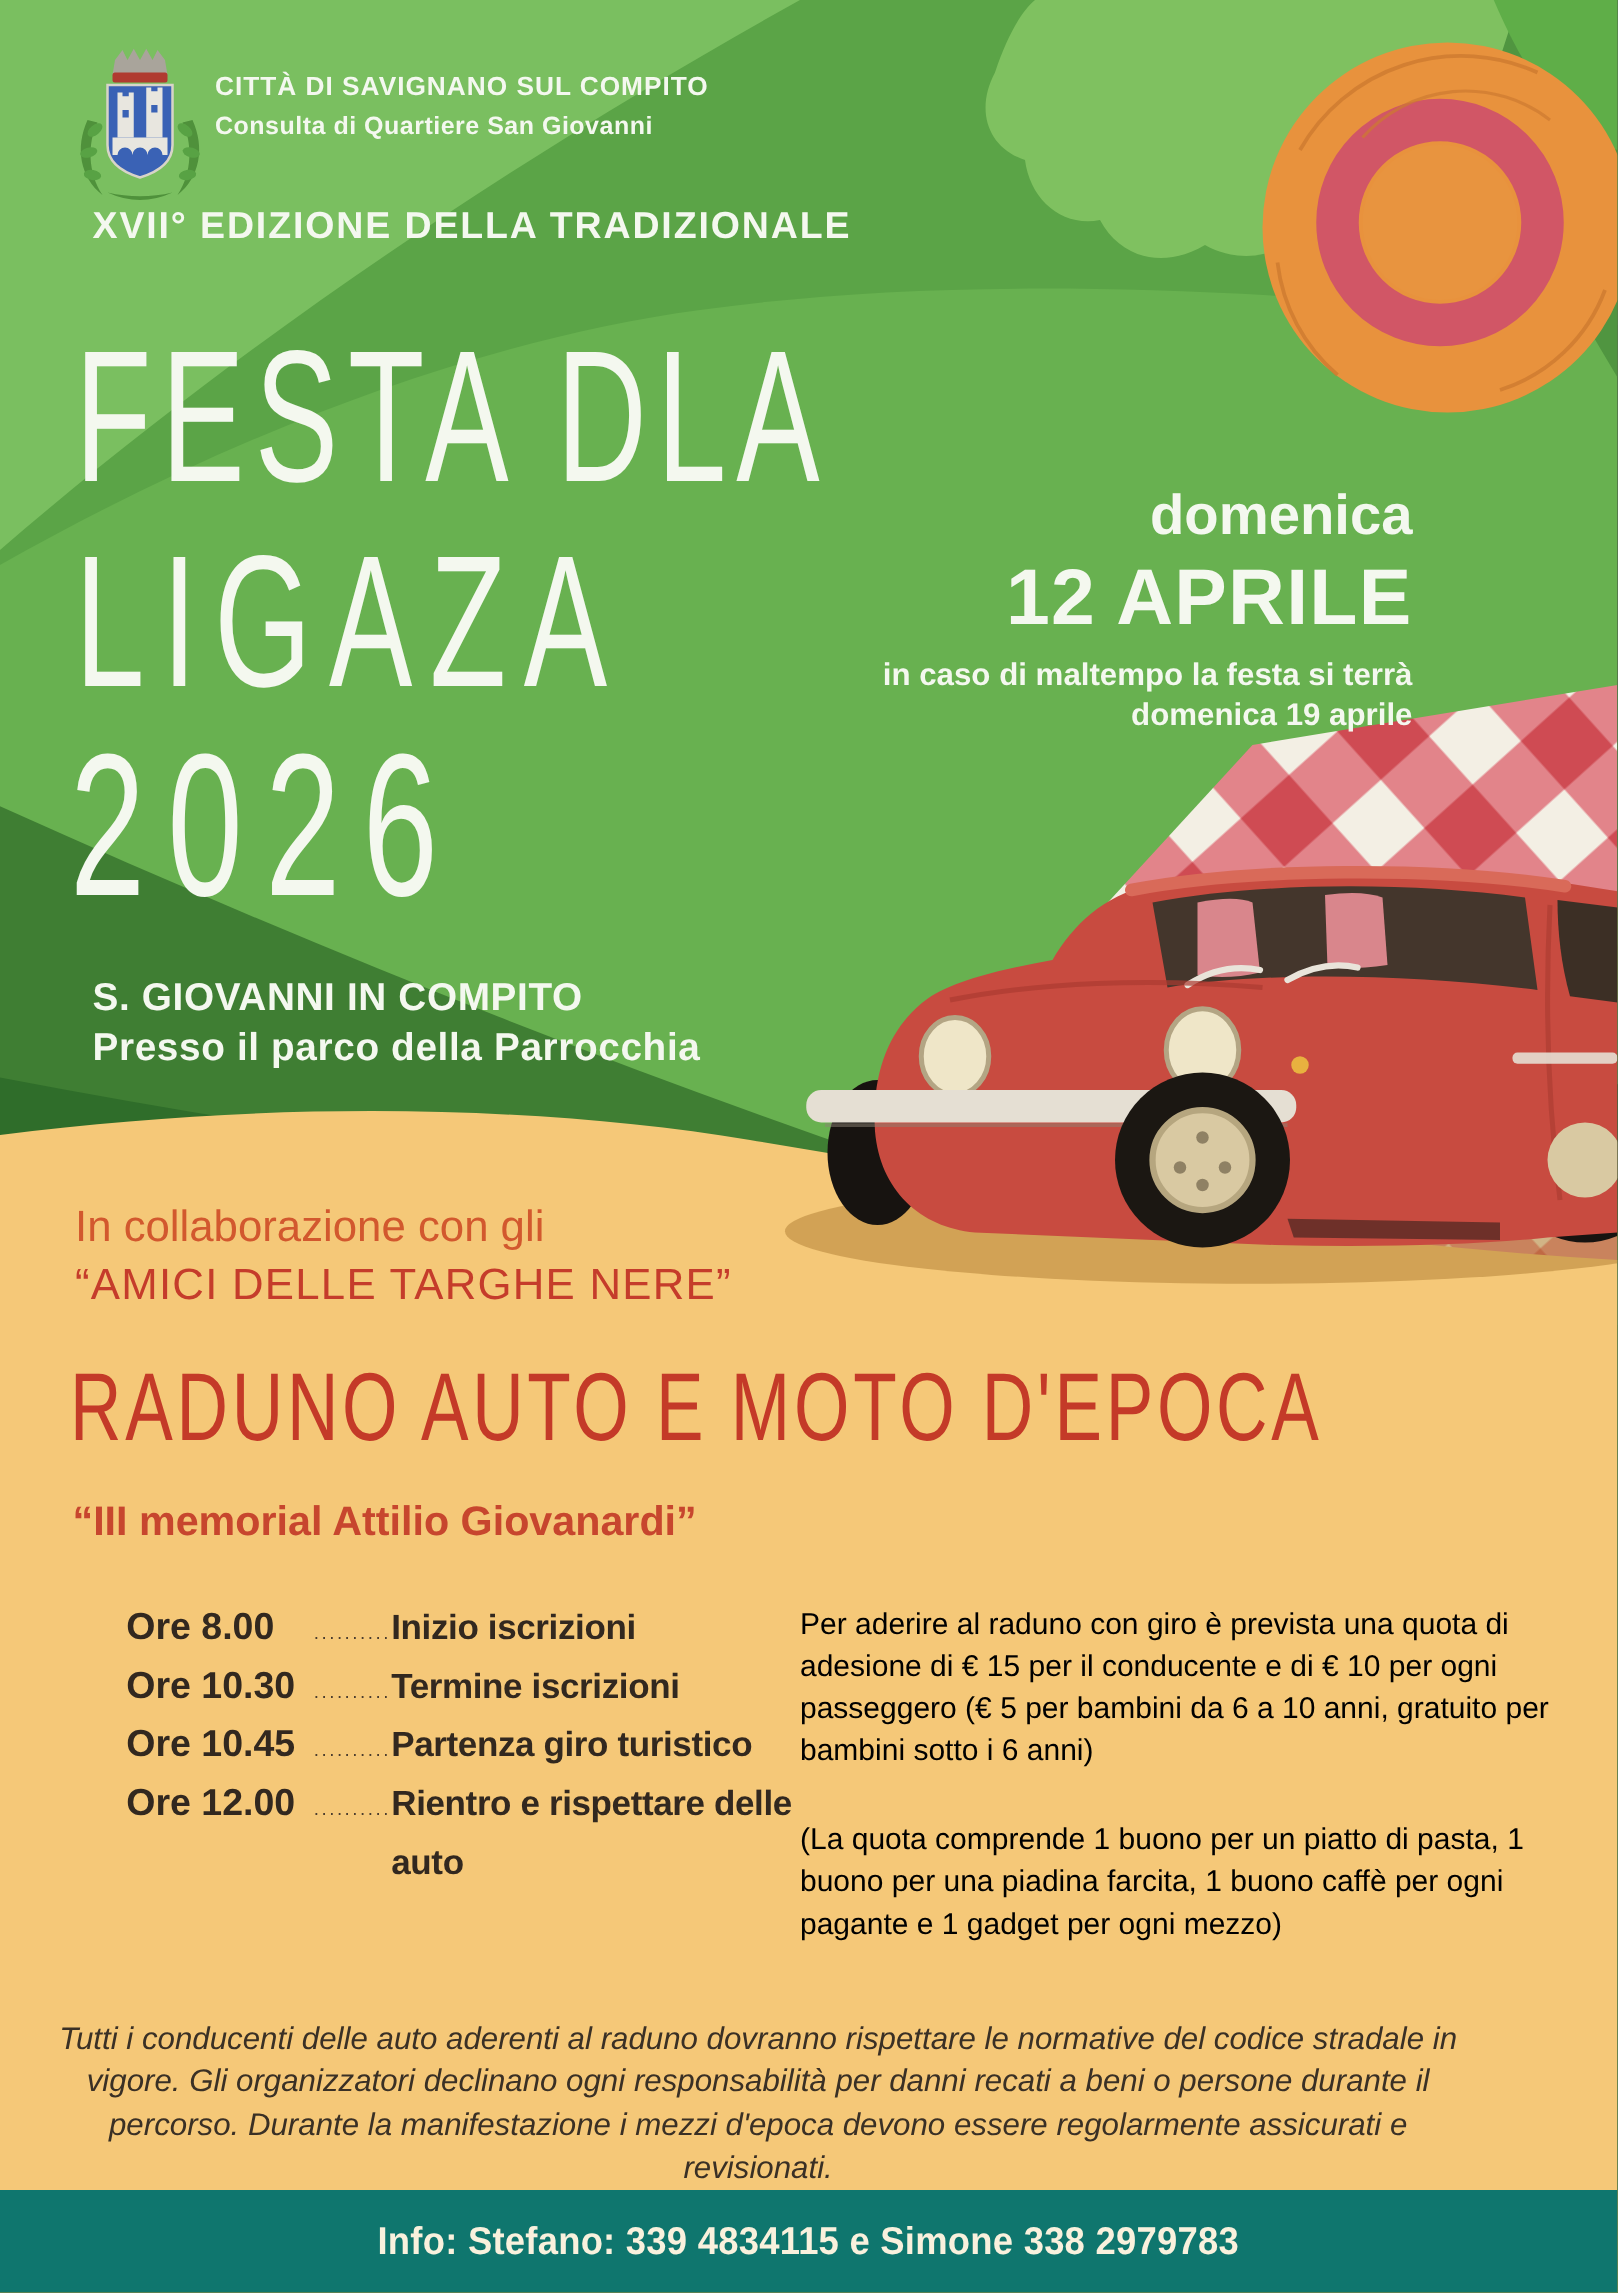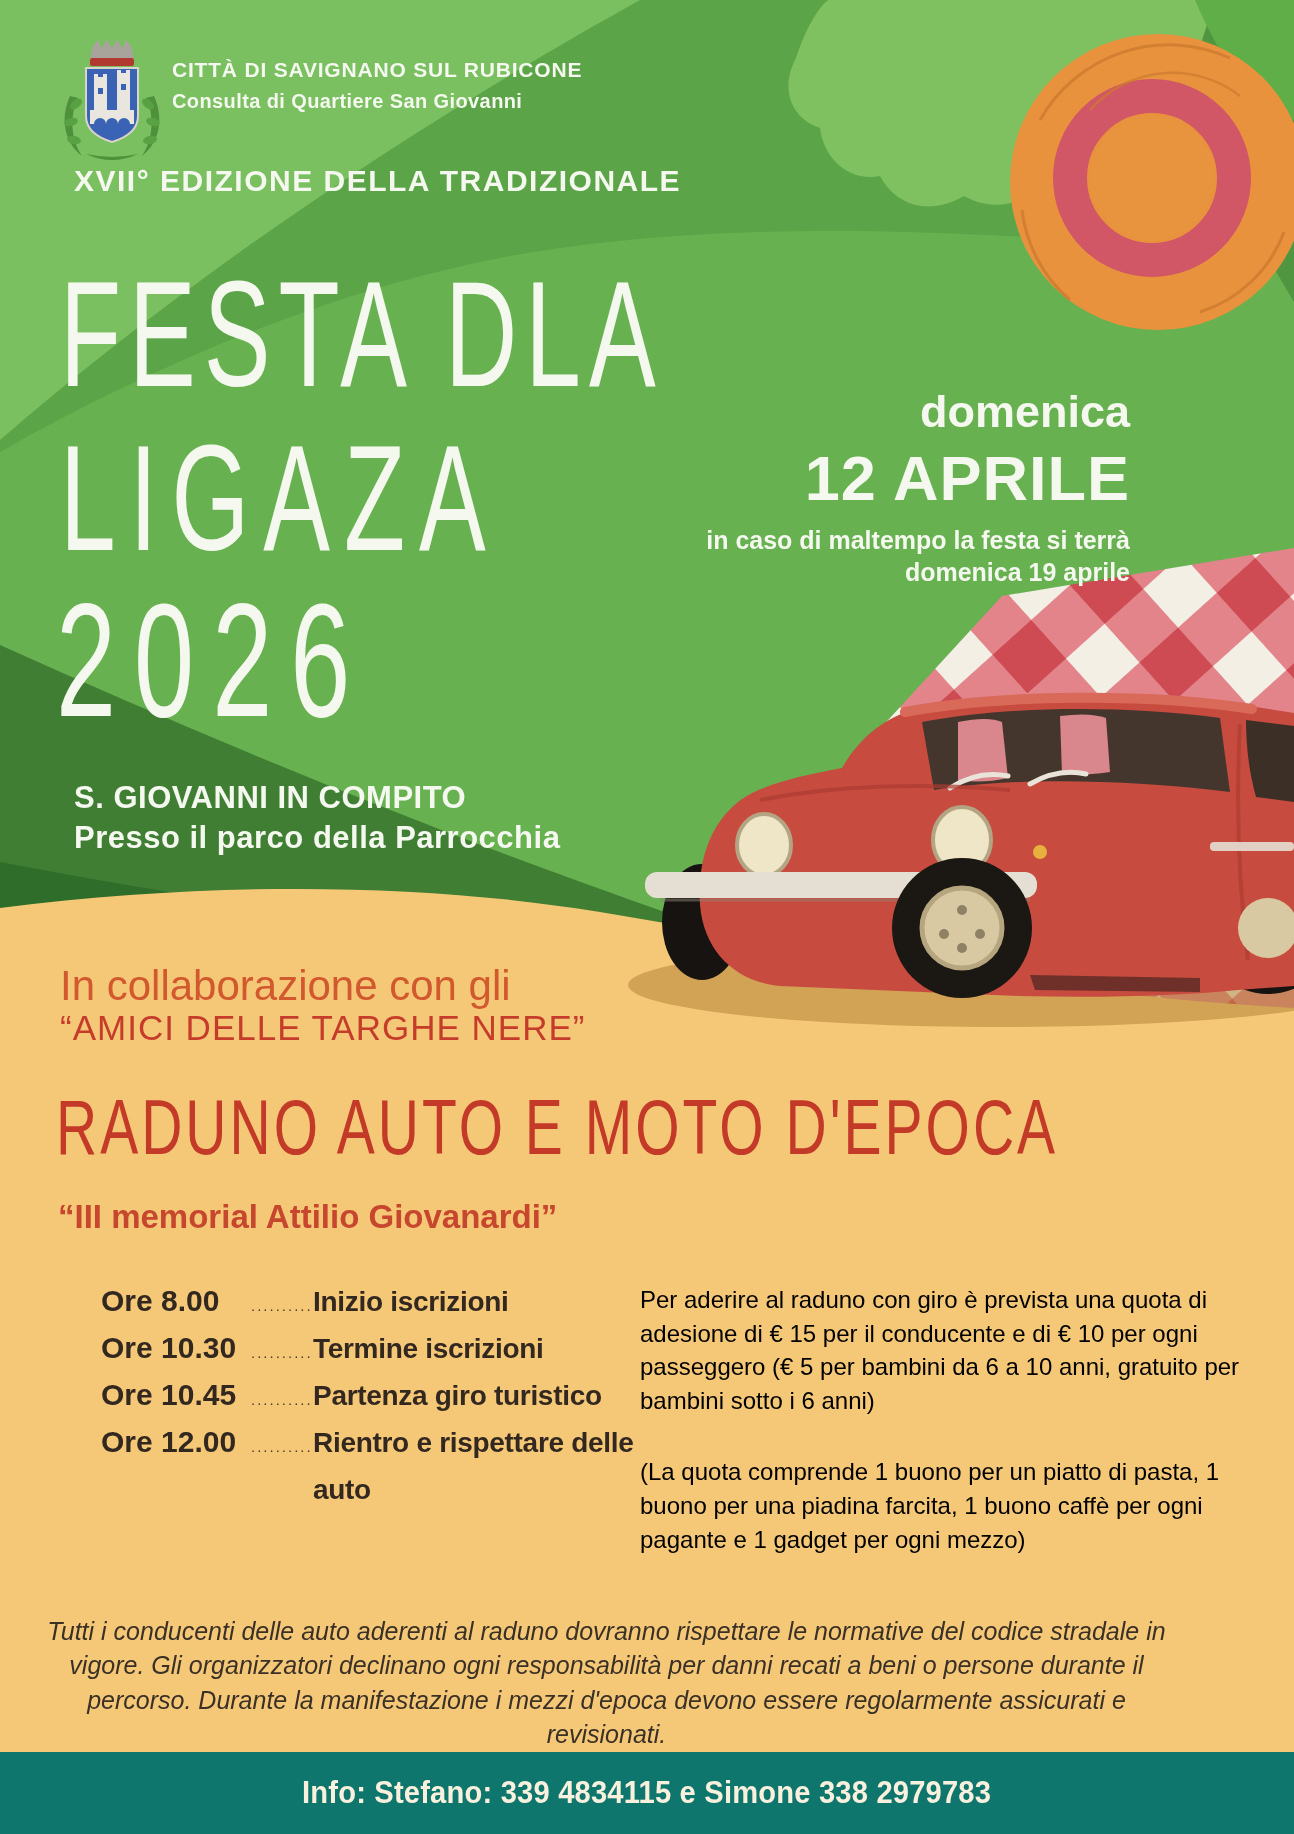--- a/index.html
+++ b/index.html
@@ -15,21 +15,21 @@
   .edition{font-size:30px;font-weight:bold;letter-spacing:1.5px;}
   .hand{display:inline-block;transform-origin:0 0;transform:scaleY(1.5);font-weight:400;white-space:nowrap;}
   .t1{font-size:100px;letter-spacing:8px;}
   .t2{font-size:100px;letter-spacing:14px;}
   .t3{font-size:108px;letter-spacing:18px;}
   .dateblock{width:530px;text-align:right;}
   .dow{font-size:45px;font-weight:bold;}
   .bigdate{font-size:63px;font-weight:bold;letter-spacing:1px;margin-top:4px;}
   .rain{font-size:25px;font-weight:600;line-height:1.28;margin-top:10px;}
   .loc1,.loc2{font-size:31px;font-weight:bold;letter-spacing:.5px;}
-  .collab1{font-size:42px;color:#d2582e;font-weight:500;}
+  .collab1{font-size:35px;color:#d2582e;font-weight:500;}
   .collab2{font-size:35px;color:#c53c2b;font-weight:500;letter-spacing:1px;}
   .raduno{font-size:57px;color:#c43a28;letter-spacing:3px;transform:scaleY(1.35);}
   .memorial{font-size:33px;color:#c7462e;font-weight:600;}
   .sched{width:585px;color:#32281f;}
   .srow{display:flex;align-items:baseline;min-height:47px;}
   .stime{width:150px;font-size:30px;font-weight:bold;flex:none;margin-left:39px;}
   .sdots{width:62px;flex:none;font-size:15px;letter-spacing:2px;color:#4a3c2e;overflow:hidden;white-space:nowrap;}
   .slabel{width:372px;font-size:28px;font-weight:bold;letter-spacing:-0.3px;line-height:47px;}
   .fees{width:622px;font-size:24px;color:#000000;line-height:1.4;}
   .fees p{margin:0 0 38px 0;}
@@ -137,21 +137,21 @@
     <rect x="38" y="46" width="13" height="30" fill="#e8e6df"></rect>
     <path d="M38,46 h13 v-6 h-4 v3 h-5 v-3 h-4 Z" fill="#e8e6df"></path>
     <rect x="61" y="42" width="13" height="34" fill="#e8e6df"></rect>
     <path d="M61,42 h13 v-6 h-4 v3 h-5 v-3 h-4 Z" fill="#e8e6df"></path>
     <rect x="42" y="54" width="5" height="6" fill="#3a62b5"></rect>
     <rect x="65" y="50" width="5" height="6" fill="#3a62b5"></rect>
     <path d="M34,76 h44 v14 h-44 Z" fill="#e8e6df"></path>
     <path d="M38,90 a6,6 0 0 1 12,0 Z M50,90 a6,6 0 0 1 12,0 Z M62,90 a6,6 0 0 1 12,0 Z" fill="#3a62b5"></path>
   </svg>
 
-  <div class="abs white org-city" style="left:172px;top:58px;">CITTÀ DI SAVIGNANO SUL RUBICONE</div>
+  <div class="abs white org-city" style="left:172px;top:58px;">CITTÀ DI SAVIGNANO SUL COMPITO</div>
   <div class="abs white org-sub" style="left:172px;top:90px;">Consulta di Quartiere San Giovanni</div>
 
   <div class="abs white edition" style="left:74px;top:164px;">XVII° EDIZIONE DELLA TRADIZIONALE</div>
 
   <div class="abs white" style="left:60px;top:248px;">
     <span class="hand t1">FESTA DLA</span>
   </div>
   <div class="abs white" style="left:60px;top:412px;">
     <span class="hand t2">LIGAZA</span>
   </div>

